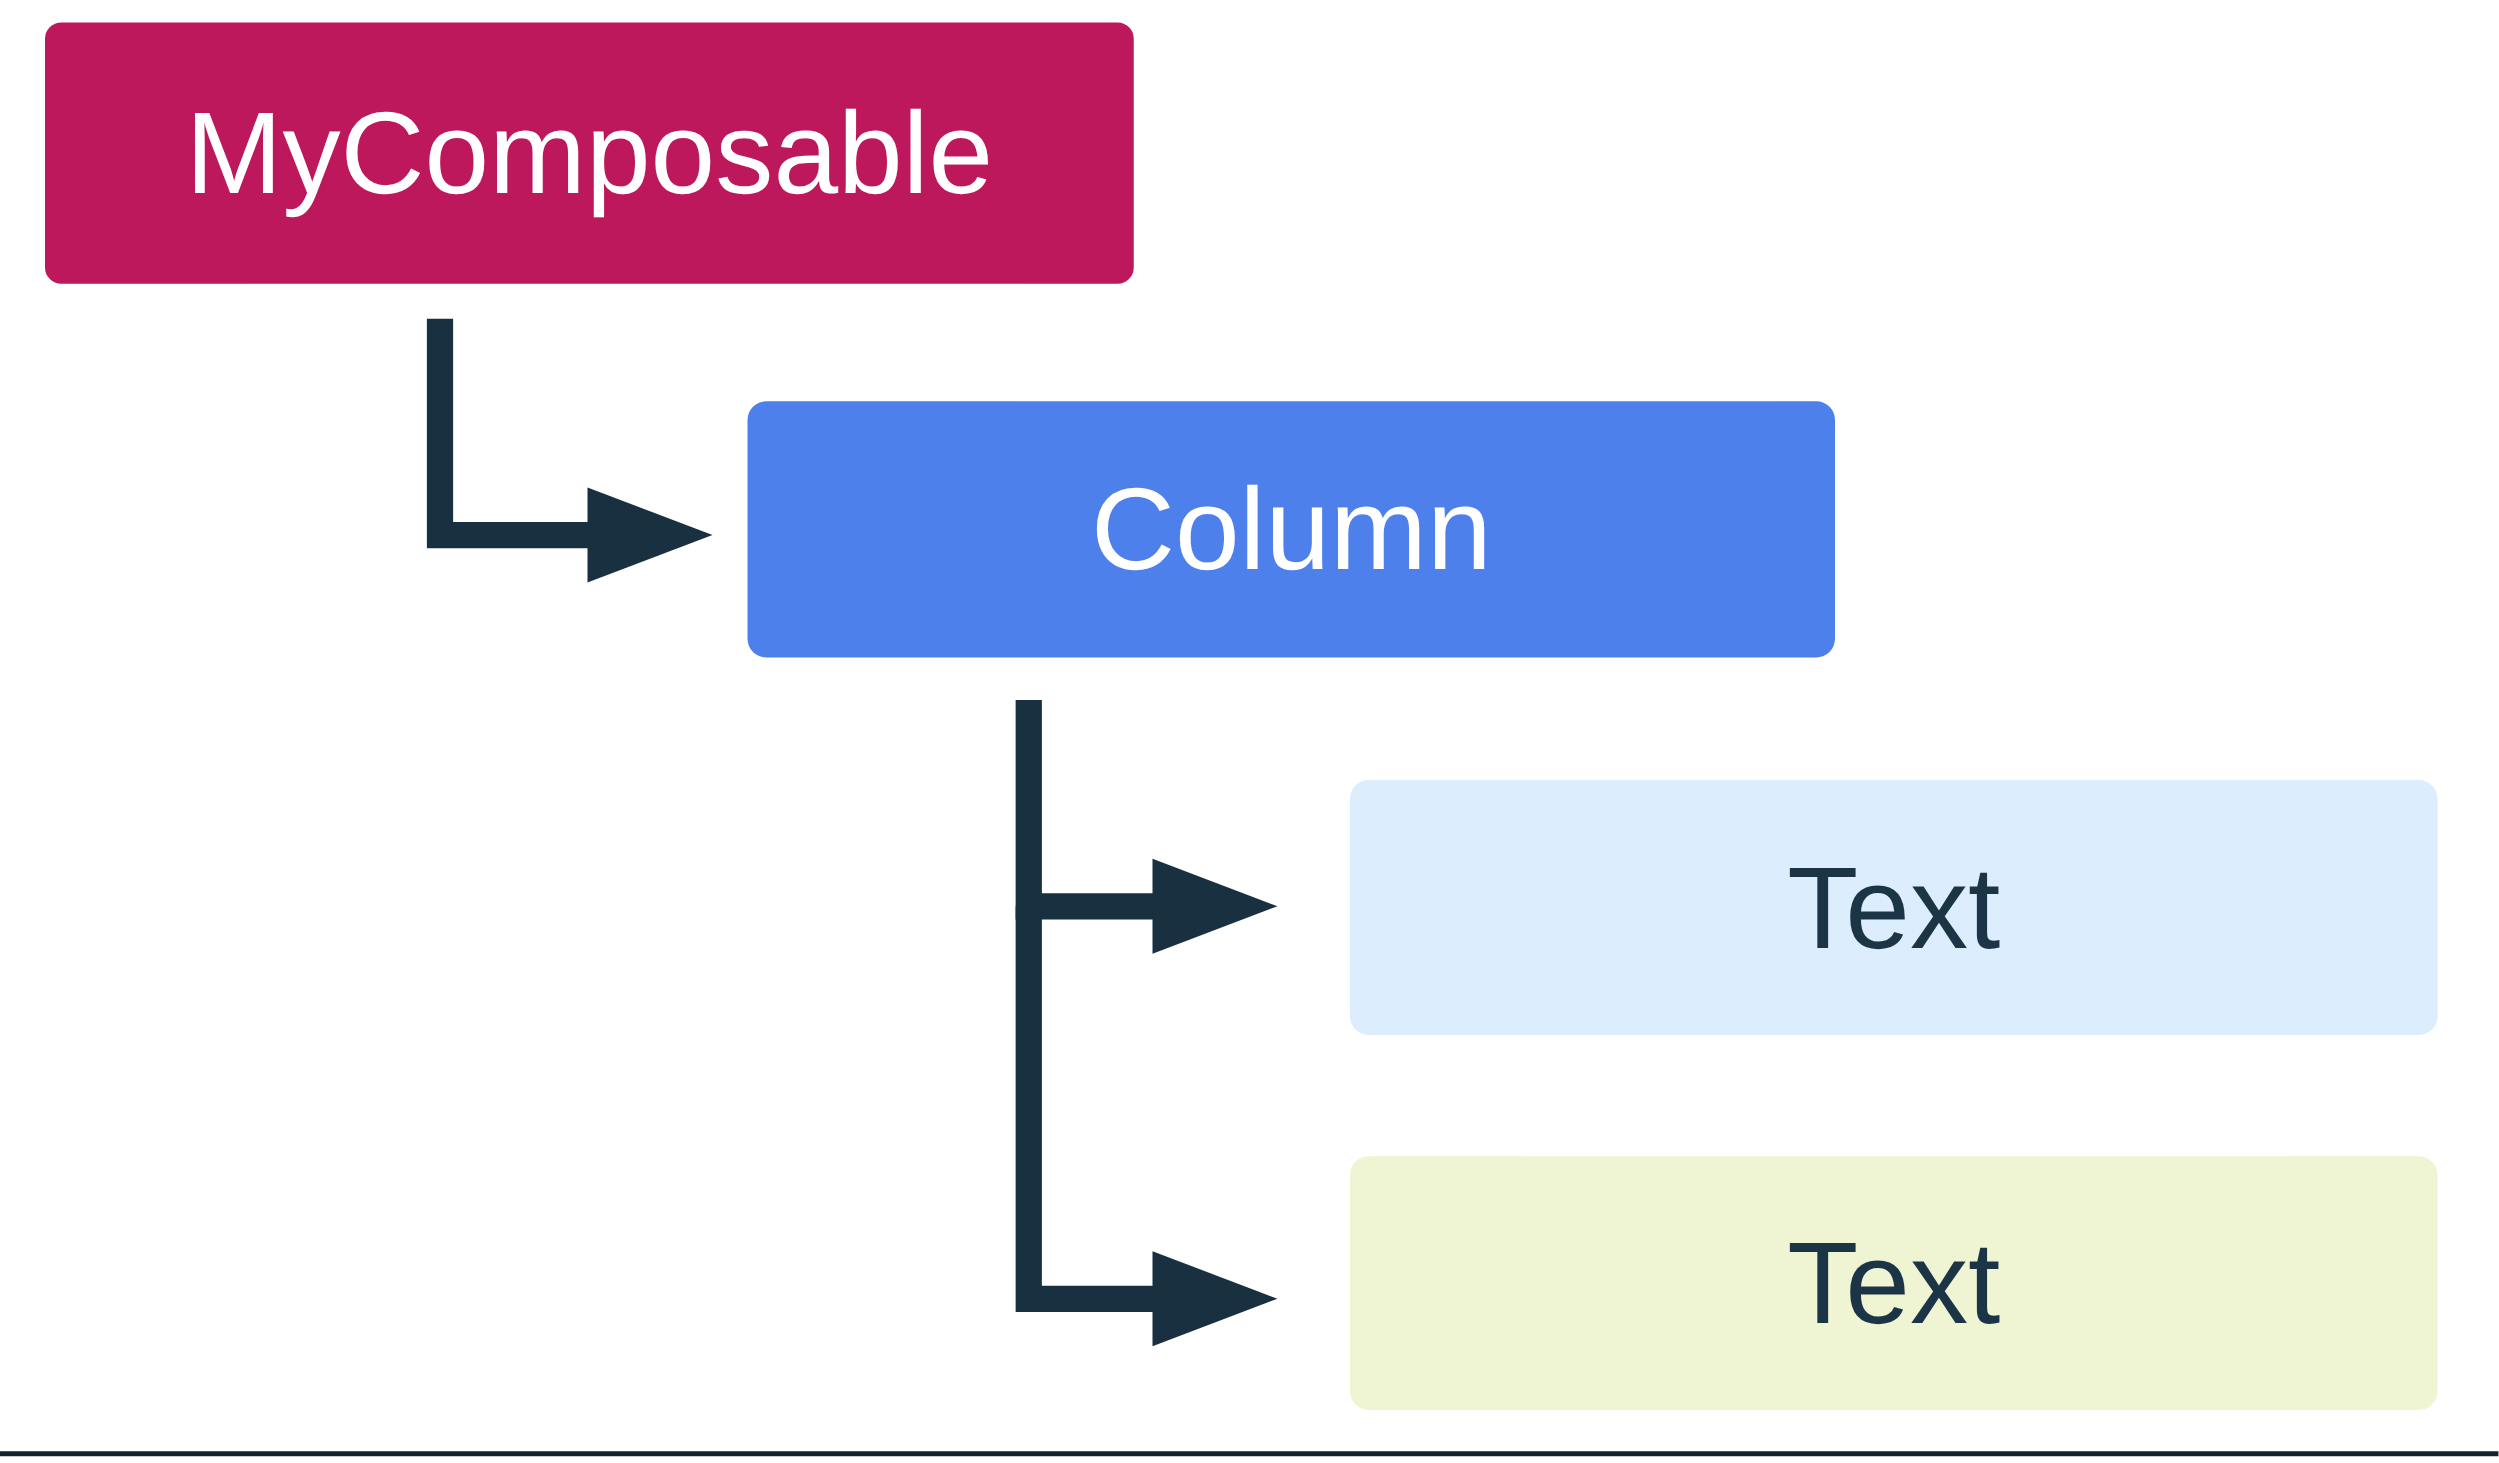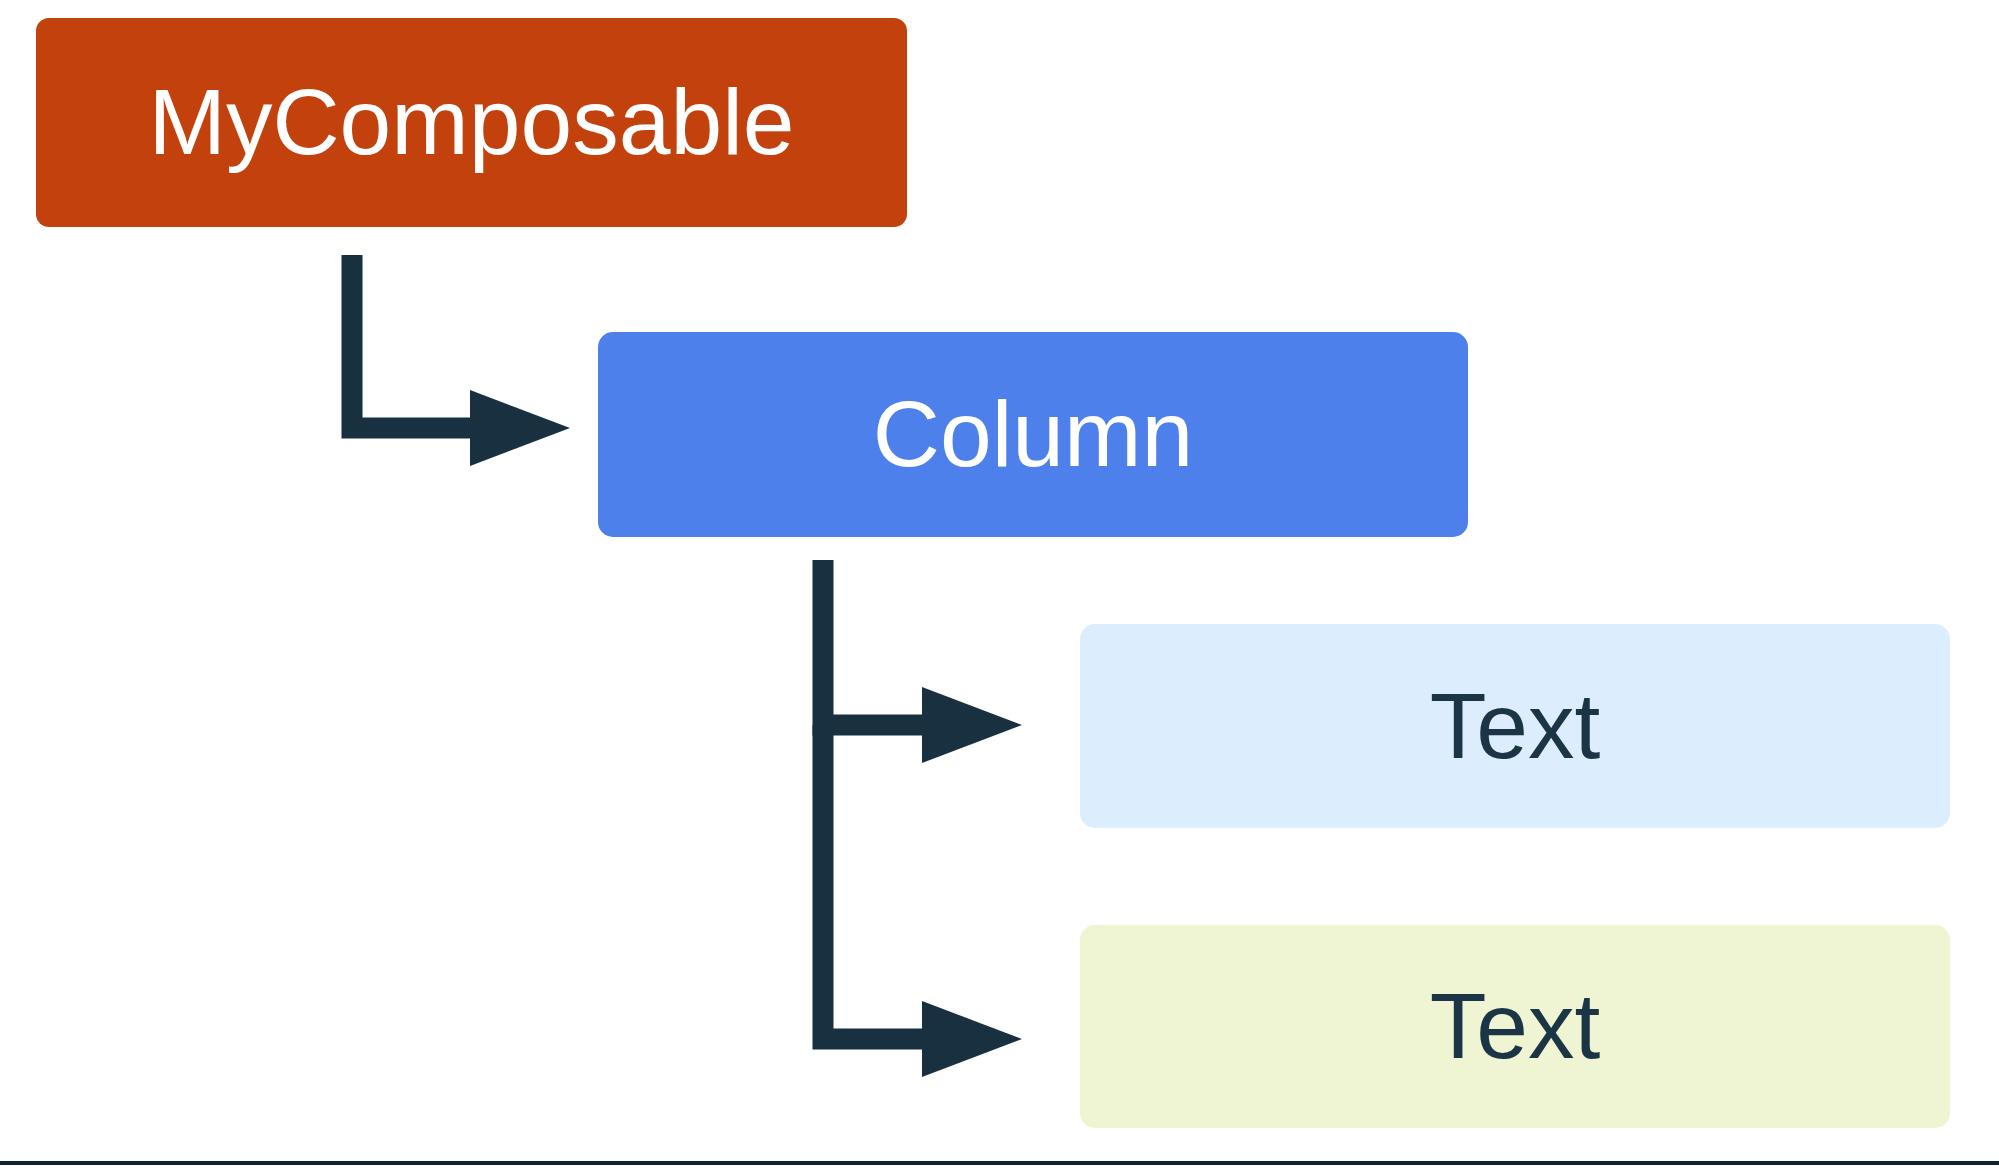--- a/index.html
+++ b/index.html
@@ -50,21 +50,21 @@
     border-radius: 13px;
   }
   #node-root .node-label {
     color: #ffffff;
     font-size: 93px;
   }
 
   
   #node-column {
     left: 598px;
-    top: 332px;
+    top: 321px;
     width: 870px;
     height: 205px;
     background: #4e80ec;
     border-radius: 15px;
   }
   #node-column .node-label {
     color: #ffffff;
     font-size: 93px;
   }
 
@@ -122,21 +122,21 @@
       <path d="M 823 560 L 823 725 L 930 725" fill="none" stroke="#18303f" stroke-width="21" stroke-linecap="butt"></path>
       <polygon points="922,687 1022,725 922,763" fill="#18303f"></polygon>
     </g>
 
     <g>
       <path d="M 823 725 L 823 1039 L 930 1039" fill="none" stroke="#18303f" stroke-width="21" stroke-linecap="butt"></path>
       <polygon points="922,1001 1022,1039 922,1077" fill="#18303f"></polygon>
     </g>
   </svg>
 
-  <div class="node" id="node-root" style="background: #c2410c;">
+  <div class="node" id="node-root" style="background: #be185d;">
     <span class="node-label" style="color: rgb(255, 255, 255);">MyComposable</span>
   </div>
 
   <div class="node" id="node-column" style="background: rgb(78, 128, 236);">
     <span class="node-label" style="color: rgb(255, 255, 255);">Column</span>
   </div>
 
   <div class="node" id="node-text-1" style="background: rgb(220, 237, 253);">
     <span class="node-label" style="color: rgb(27, 52, 70);">Text</span>
   </div>

